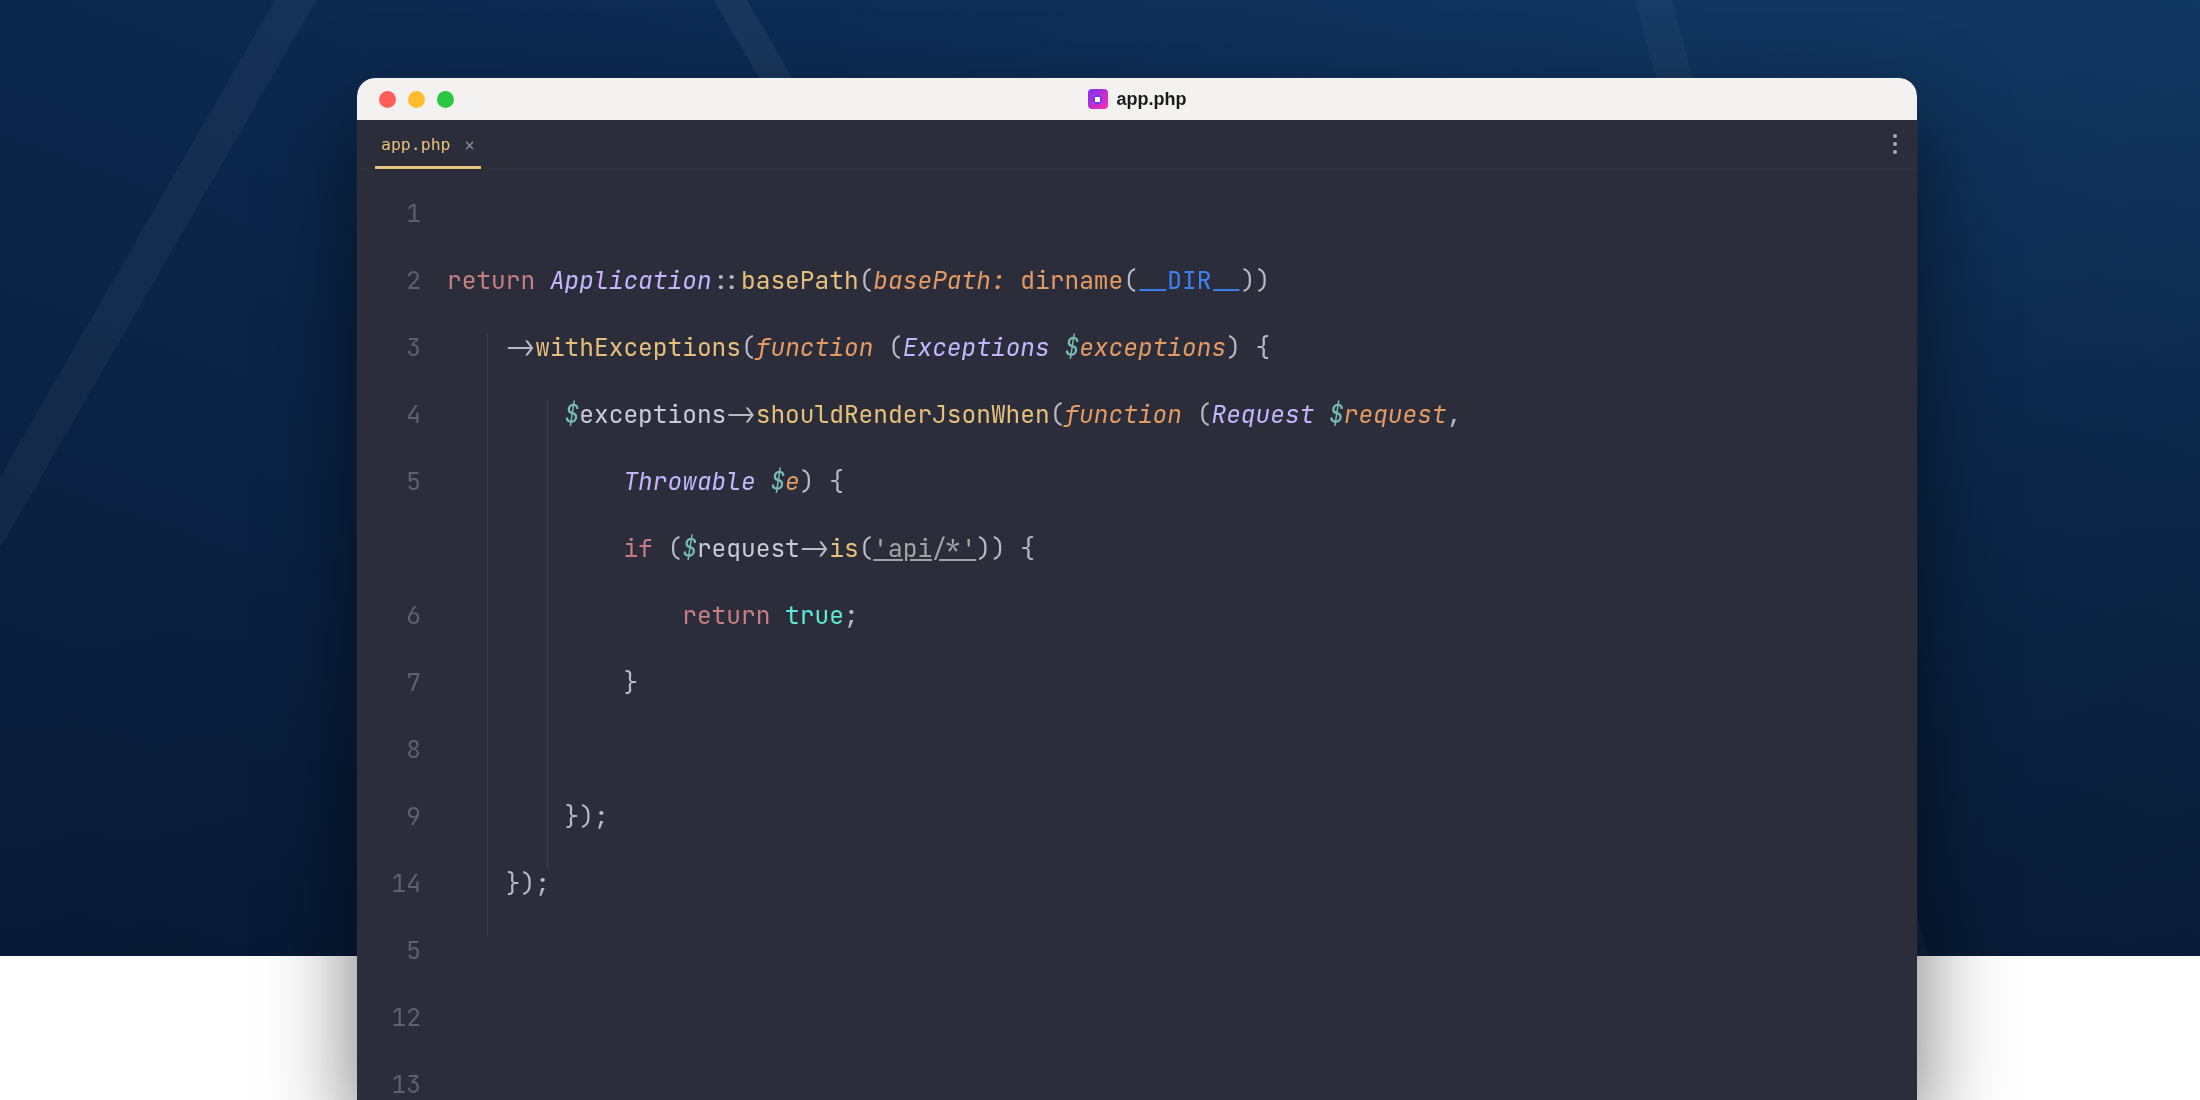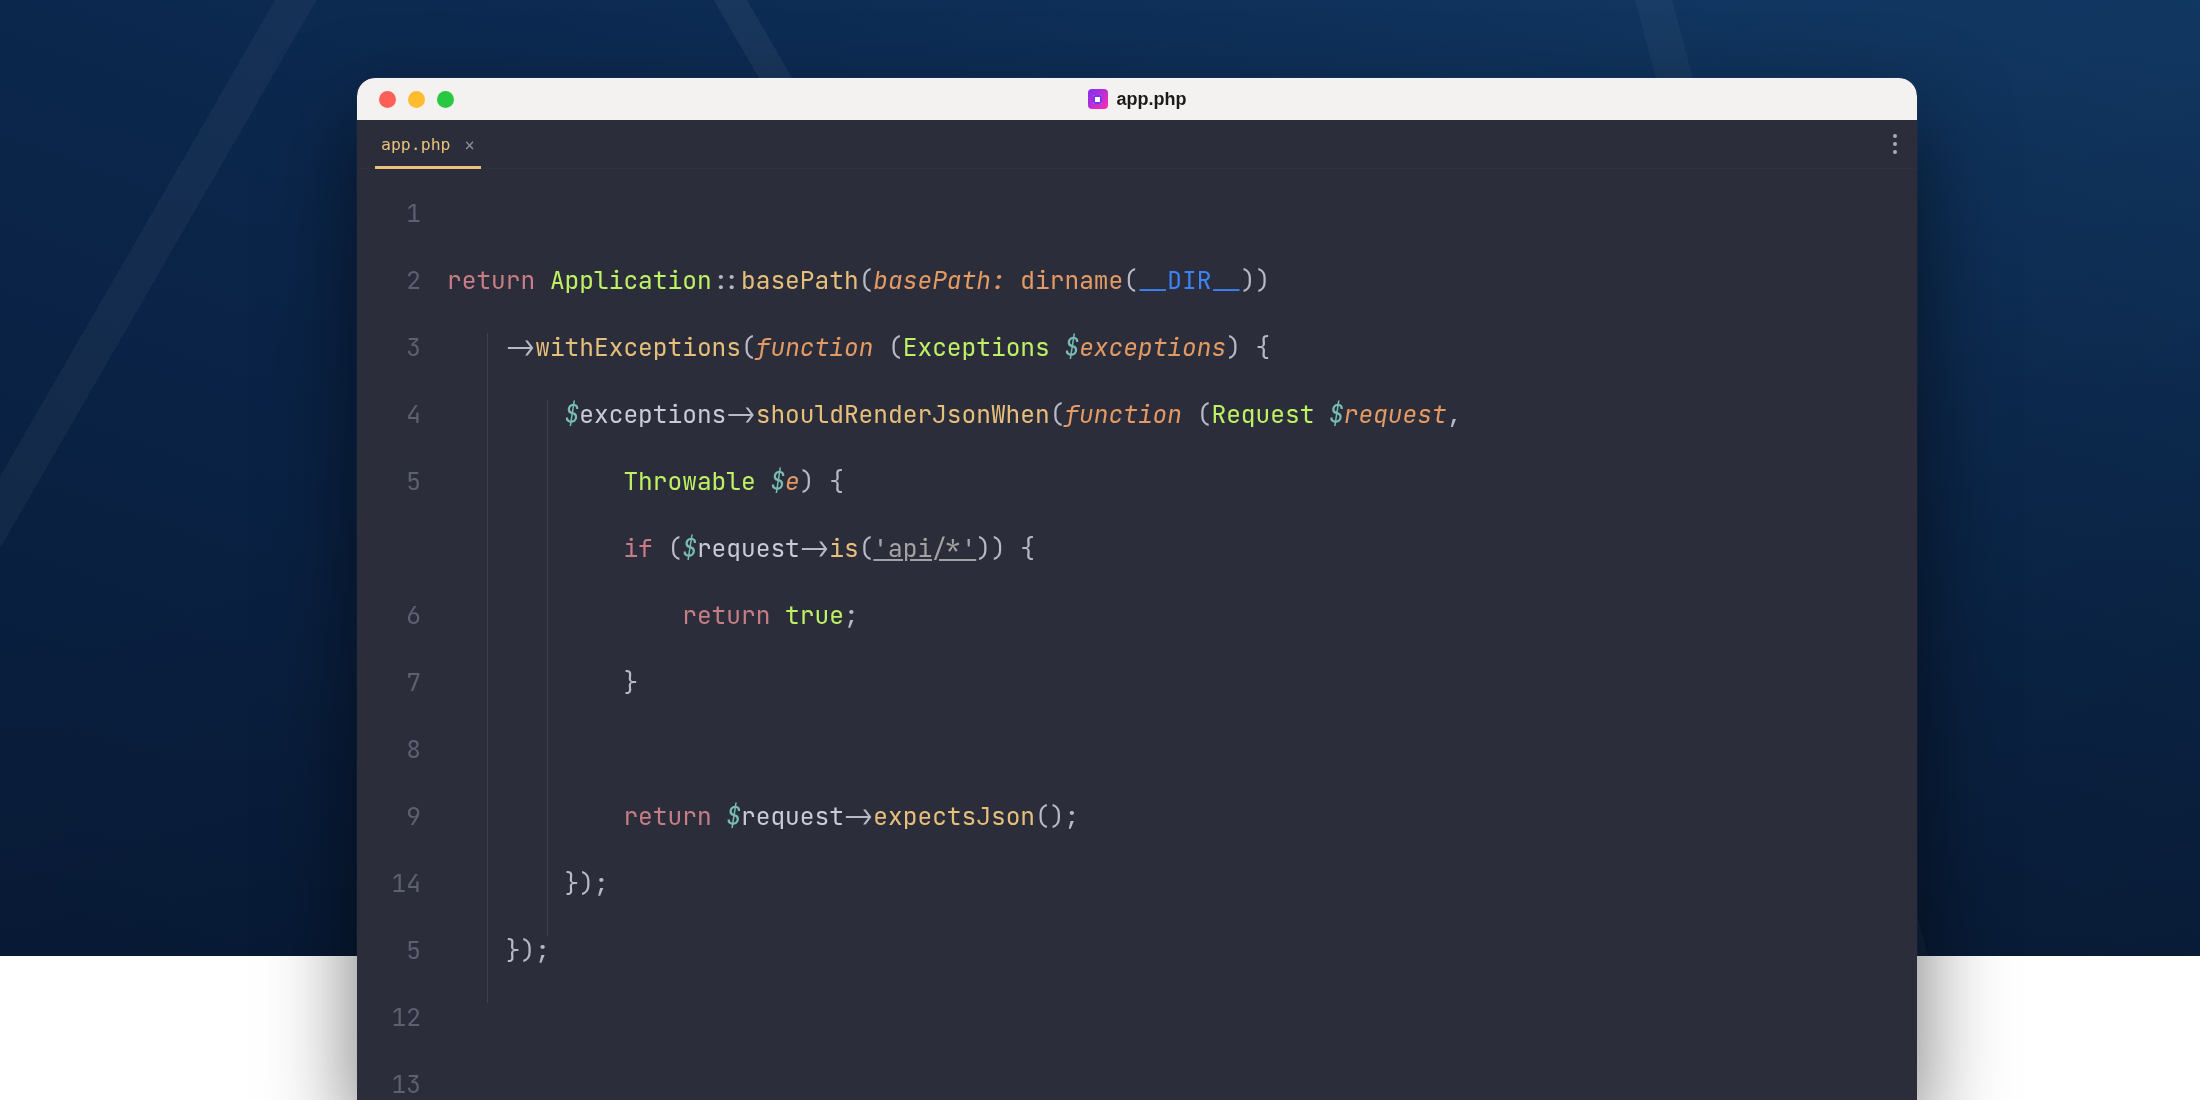--- a/index.html
+++ b/index.html
@@ -87,33 +87,33 @@
   }
   .gutter .ln{height:65px;display:flex;align-items:flex-start;justify-content:flex-end;padding-right:26px;padding-top:2px;}
   .code{flex:1;position:relative;}
   .code .line{height:65px;white-space:pre;padding-top:2px;position:relative;}
   .indent-guide{position:absolute;top:0;bottom:0;width:1px;background:#3c3f50;}
   .g1{left:40px;} 
   .g2{left:100px;}
   
   .tag   {color:#e49a63;}
   .kw    {color:#c77d84;}
-  .cls   {color:#bef264;}
+  .cls   {color:#c4b5fd;font-style:italic;}
   .op    {color:#b7b9c5;}
   .method{color:#e6c07b;}
   .paren {color:#b7b9c5;}
   .param {color:#e49a63;font-style:italic;}
   .fn    {color:#e49a63;}
   .var   {color:#c9cbd6;}
   .varit {color:#e49a63;font-style:italic;}
   .dollar{color:#78bdb3;font-style:italic;}
   .str   {color:#a3a3a3;text-decoration:underline;}
   .brace {color:#b7b9c5;}
   .punct {color:#b7b9c5;}
-  .true  {color:#bef264;}
+  .true  {color:#5eead4;}
   .dirc  {color:#3b82f6;text-align:right;}
 </style>
 </head>
 <body>
 
 <div class="desktop">
   <div class="window">
 
     <div class="titlebar">
       <div class="traffic">
@@ -171,21 +171,20 @@
         <div class="line"><span class="indent-guide g1"></span><span class="indent-guide g2"></span><span>            </span><span class="cls">Throwable </span><span class="dollar">$</span><span class="varit">e</span><span class="brace">) {</span></div>
 
         <div class="line"><span class="indent-guide g1"></span><span class="indent-guide g2"></span><span>            </span><span class="kw">if </span><span class="paren">(</span><span class="dollar">$</span><span class="var">request</span><span class="op">-&gt;</span><span class="method">is</span><span class="paren">(</span><span class="str">'api/*'</span><span class="brace">)) {</span></div>
 
         <div class="line"><span class="indent-guide g1"></span><span class="indent-guide g2"></span><span>                </span><span class="kw">return </span><span class="true">true</span><span class="punct">;</span></div>
 
         <div class="line"><span class="indent-guide g1"></span><span class="indent-guide g2"></span><span>            </span><span class="brace">}</span></div>
 
         <div class="line"><span class="indent-guide g1"></span><span class="indent-guide g2"></span></div>
 
-        <div class="line"><span class="indent-guide g1"></span><span class="indent-guide g2"></span><span>            </span><span class="kw">return </span><span class="dollar">$</span><span class="var">request</span><span class="op">-&gt;</span><span class="method">expectsJson</span><span class="punct">();</span></div>
 
         <div class="line"><span class="indent-guide g1"></span><span class="indent-guide g2"></span><span>        </span><span class="punct">});</span></div>
 
         <div class="line"><span class="indent-guide g1"></span><span>    </span><span class="punct">});</span></div>
 
         <div class="line"></div>
       </div>
     </div>
 
   </div>

